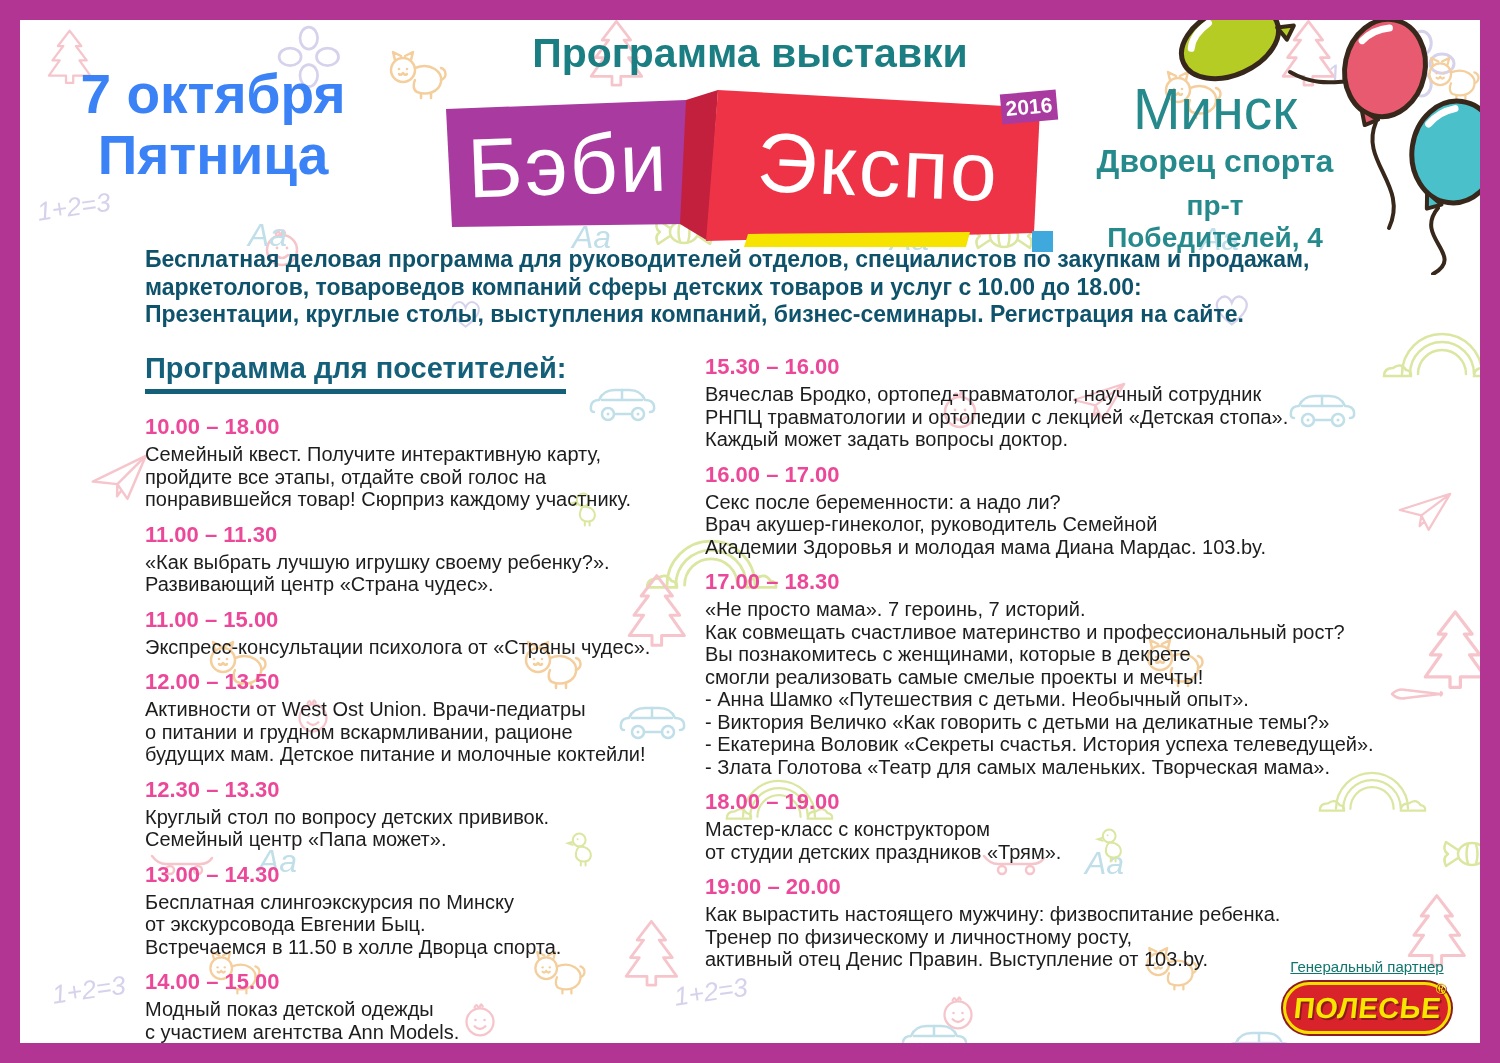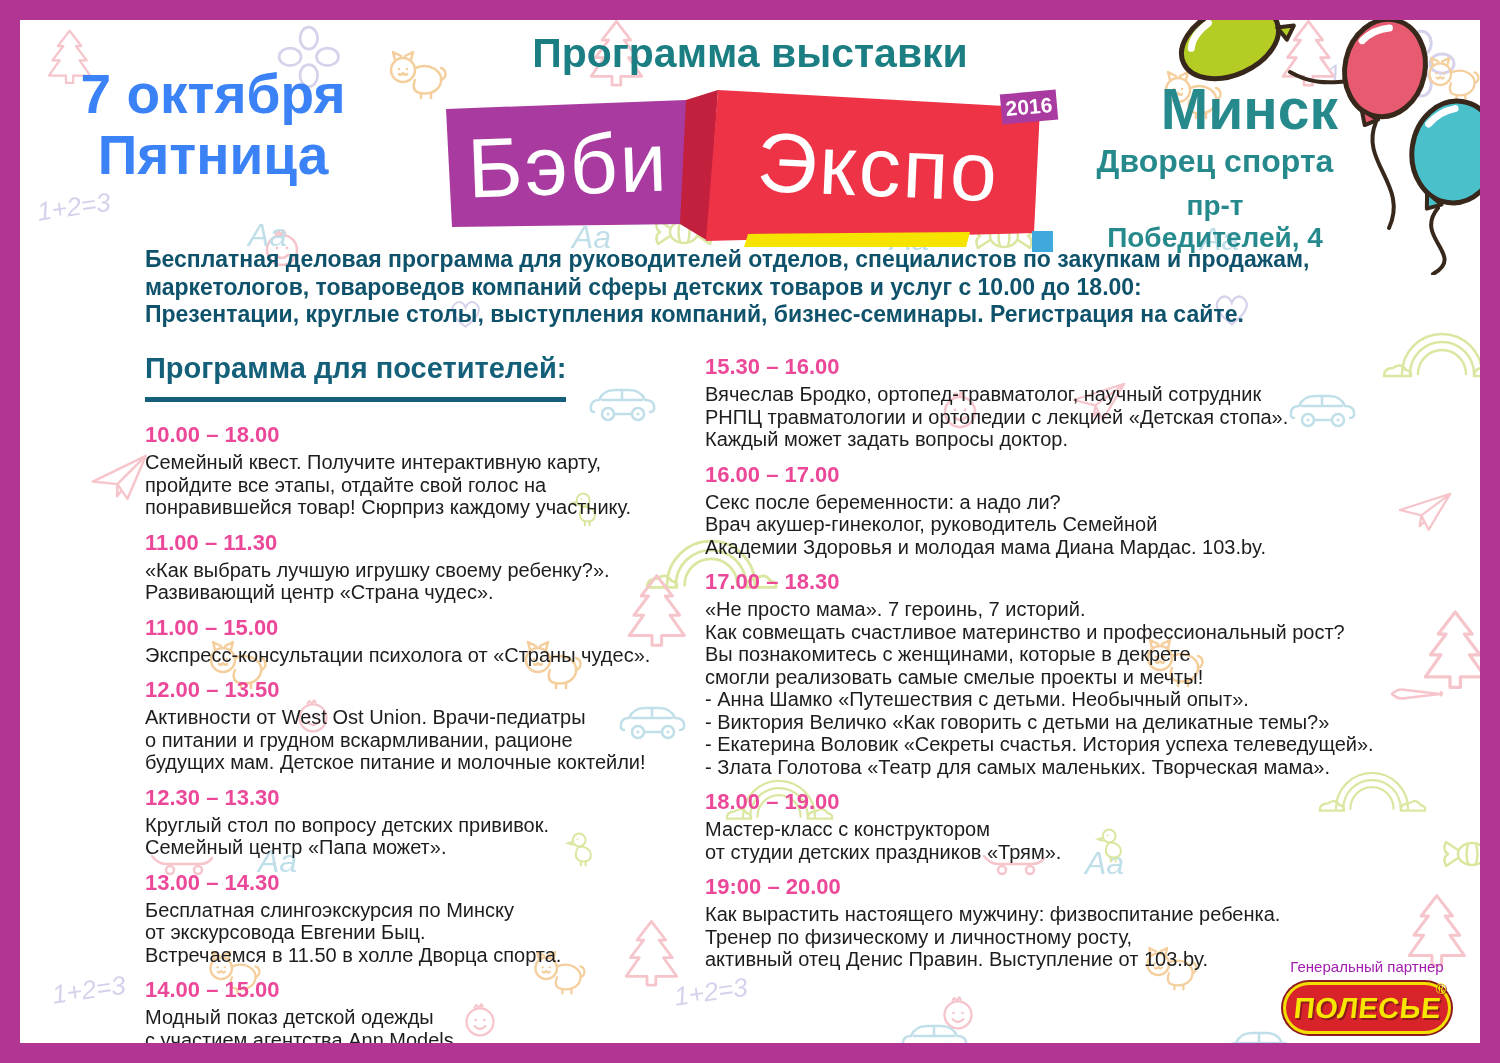--- a/index.html
+++ b/index.html
@@ -9,48 +9,48 @@
   .doodles{position:absolute;left:0;top:0;z-index:1;}
   .dk-pink{color:#f6c5cb}.dk-orange{color:#f4cf9d}.dk-blue{color:#c0dfe9}
   .dk-green{color:#dbe6a0}.dk-lilac{color:#d7d2ec}
   .balloons{position:absolute;left:1145px;top:0;z-index:5;}
 
   .top-title{position:absolute;left:0;top:30px;width:100%;text-align:center;z-index:10;
              font-size:41px;font-weight:bold;color:#1b7e82;}
   .date-block{position:absolute;left:68px;top:64px;width:290px;text-align:center;z-index:10;
               color:#3b82f6;font-weight:bold;font-size:55px;line-height:61px;}
   .city-block{position:absolute;left:1092px;top:78px;width:246px;text-align:center;z-index:10;color:#268a8d;}
-  .city{font-size:57px;font-weight:bold;line-height:62px;text-align:right;}
+  .city{font-size:57px;font-weight:normal;line-height:62px;}
   .venue{font-size:32px;font-weight:bold;line-height:36px;margin-top:3px;text-align:center;}
   .addr{font-size:28px;font-weight:bold;margin-top:11px;}
 
   .logo{position:absolute;left:440px;top:72px;width:620px;height:195px;z-index:10;}
   .logo-shapes{position:absolute;left:0;top:0;}
   .logo-word{position:absolute;display:flex;align-items:center;justify-content:center;
              color:#fff;font-size:84px;font-weight:normal;letter-spacing:2px;}
   .logo-w1{left:8px;top:36px;width:240px;height:114px;transform:rotate(-2deg);}
   .logo-w2{left:280px;top:32px;width:316px;height:126px;transform:rotate(2.5deg);}
   .logo-year{position:absolute;left:561px;top:20px;width:56px;height:30px;background:#a83aa0;
              transform:rotate(-5deg);display:flex;align-items:center;justify-content:center;
              color:#fff;font-weight:bold;font-size:21px;}
 
   .intro{position:absolute;left:145px;top:246px;z-index:10;color:#0e526b;font-weight:bold;
          font-size:23px;line-height:27.5px;white-space:nowrap;}
 
   .col{position:absolute;z-index:10;}
   .col-left{left:145px;top:352px;width:575px;}
   .col-right{left:705px;top:354px;width:720px;}
   .col-heading{display:inline-block;font-size:29px;font-weight:bold;color:#14607a;
-               border-bottom:5px solid #14607a;padding-bottom:12px;margin:0 0 20px 0;}
+               border-bottom:5px solid #14607a;padding-bottom:4px;margin:0 0 20px 0;}
   .entry{margin-bottom:11px;}
   .time{font-size:22px;font-weight:bold;color:#ec4899;line-height:26px;margin-bottom:3px;}
   .line{font-size:20px;line-height:22.5px;color:#1d1d1d;white-space:nowrap;}
 
   .partner{position:absolute;left:1283px;top:958px;width:168px;z-index:10;text-align:center;}
-  .partner-label{font-size:15px;color:#a21caf;}
+  .partner-label{font-size:15px;color:#0f766e;text-decoration:underline;}
   .partner-logo{position:relative;margin-top:7px;height:46px;background:#d8232a;
                 border:3px solid #f3df00;border-radius:26px;box-shadow:0 0 0 2px #8e1a1e;
                 display:flex;align-items:center;justify-content:center;}
   .partner-brand{color:#f6e600;font-weight:bold;font-size:29px;letter-spacing:0.5px;
                  transform:skewX(-6deg);text-shadow:2px 2px 0 #8e1a1e;}
   .partner-reg{position:absolute;top:-4px;right:2px;color:#f6e600;font-size:14px;
                text-shadow:1px 1px 0 #8e1a1e;}
 </style>
 </head>
 <body>

